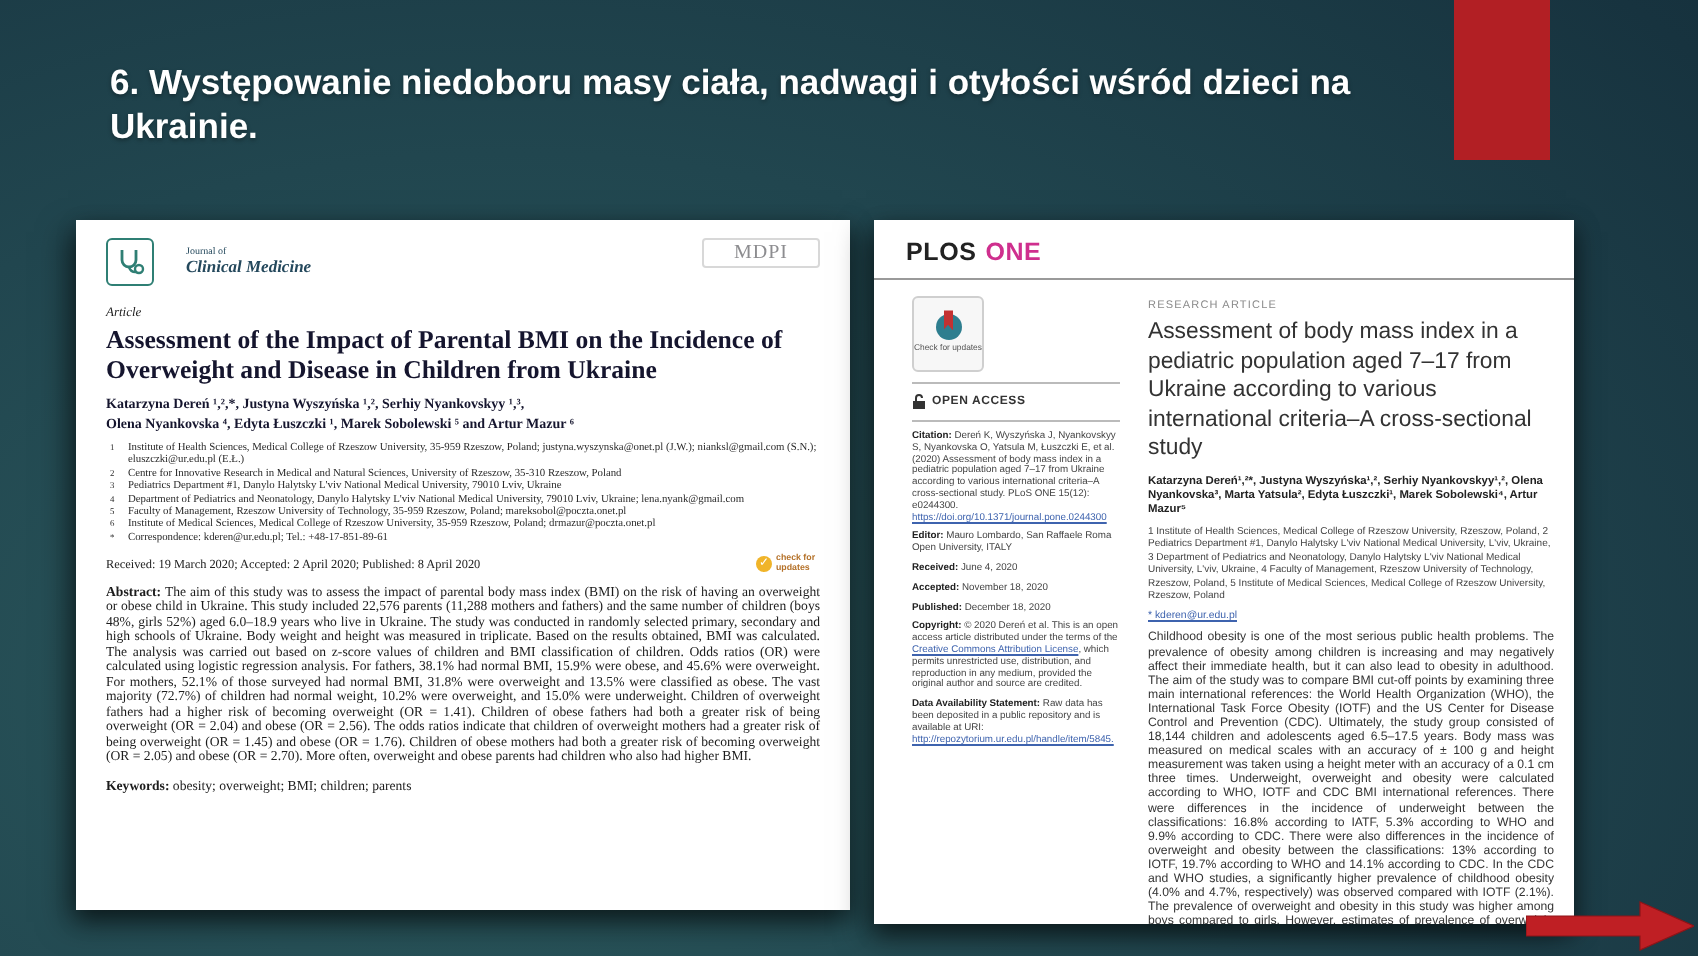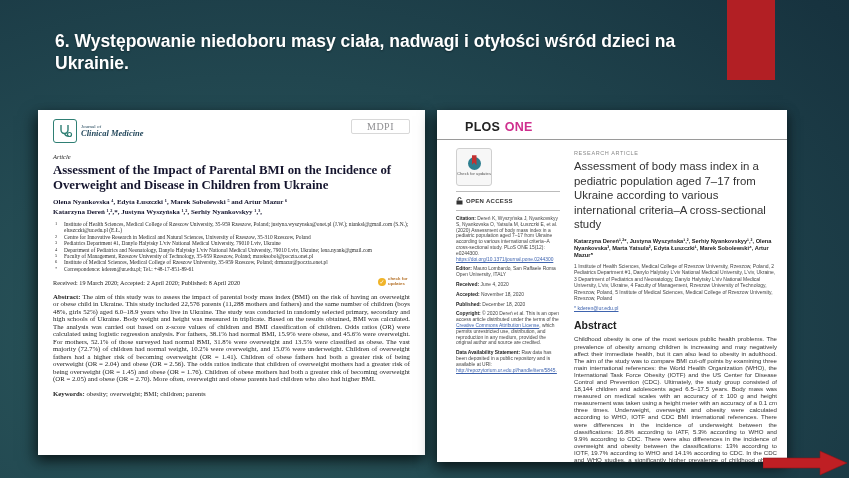--- a/index.html
+++ b/index.html
@@ -16,21 +16,21 @@
   }
   .red-block{position:absolute;left:727px;top:0;width:48px;height:80px;background:#b21f24;}
   .red-arrow{position:absolute;left:763px;top:450px;width:84px;height:26px;}
   
   .paper{position:absolute;background:#fff;box-shadow:-4px 6px 14px rgba(0,0,0,.5), 2px 4px 10px rgba(0,0,0,.35);overflow:hidden;}
   .link{color:#3e63ae;text-decoration:underline;cursor:pointer;}
   
   .mdpi{left:38px;top:110px;width:387px;height:345px;font-family:"Liberation Serif", serif;color:#1d1d1d;}
   .mdpi-inner{padding:9px 15px 0 15px;}
   .mdpi-head{display:flex;align-items:flex-start;justify-content:space-between;height:30px;}
-  .jcm-logo{display:flex;gap:4px;align-items:center;}
+  .jcm-logo{display:flex;gap:16px;align-items:center;}
   .jcm-box{width:22px;height:22px;border:1.5px solid #2f7f74;border-radius:3px;display:flex;align-items:center;justify-content:center;}
   .jcm-name{line-height:1;}
   .jcm-name .small{font-size:5px;color:#24485c;}
   .jcm-name .big{font-size:8.5px;font-style:italic;font-weight:bold;color:#24485c;}
   .mdpi-wordmark{font-size:10px;font-weight:normal;color:#8d8d90;letter-spacing:.5px;border:1px solid #d8d8d8;border-radius:2px;padding:1px 15px;}
   .article-type{font-style:italic;font-size:6.5px;margin-top:4px;color:#222;}
   .mdpi-title{font-size:12.8px;font-weight:bold;line-height:15px;margin-top:3px;color:#15152e;}
   .mdpi-authors{font-size:7px;font-weight:bold;line-height:9.5px;margin-top:5px;color:#15152e;}
   .aff-list{margin-top:4px;}
   .aff-row{display:flex;font-size:5.4px;line-height:6.4px;color:#2a2a2a;}
@@ -38,21 +38,21 @@
   .aff-text{flex:1;}
   .mdpi-dates{font-size:6.2px;margin-top:5px;color:#222;display:flex;justify-content:space-between;align-items:center;}
   .check-badge{display:flex;align-items:center;gap:2px;}
   .check-circle{width:8px;height:8px;border-radius:50%;background:#f0b429;color:#fff;font-size:6px;line-height:8px;text-align:center;}
   .check-text{font-size:4.4px;line-height:4.8px;color:#b5722a;font-weight:bold;width:22px;font-family:"Liberation Sans",sans-serif;}
   .mdpi-abstract{font-size:6.8px;line-height:7.5px;text-align:justify;margin-top:6px;color:#1c1c1c;}
   .mdpi-abstract b,.mdpi-keywords b{font-weight:bold;}
   .mdpi-keywords{font-size:6.8px;margin-top:7px;color:#1c1c1c;}
   
   .plos{left:437px;top:110px;width:350px;height:352px;color:#333;}
-  .plos-head{padding:7px 10px 4px 28px;border-bottom:1px solid #9a9a9a;}
+  .plos-head{padding:7px 10px 4px 16px;border-bottom:1px solid #9a9a9a;}
   .plos-head .plos-w{font-size:12.5px;font-weight:bold;color:#222;letter-spacing:.3px;}
   .plos-head .one-w{font-size:12.5px;font-weight:bold;color:#cf2f8e;letter-spacing:.3px;}
   .plos-cols{display:flex;padding:8px 10px 0 19px;gap:14px;}
   .plos-side{width:104px;flex:0 0 104px;}
   .plos-main{flex:1;min-width:0;}
   .crossmark{width:34px;height:36px;border:1px solid #cfcfcf;border-radius:3px;background:#f7f7f7;display:flex;flex-direction:column;align-items:center;justify-content:center;gap:2px;}
   .cm-circle{width:13px;height:13px;border-radius:50%;background:#2e7e8f;position:relative;}
   .cm-ribbon{position:absolute;left:4px;top:-2px;width:5px;height:10px;background:#c33131;clip-path:polygon(0 0,100% 0,100% 100%,50% 72%,0 100%);}
   .cm-text{font-size:4.2px;line-height:4.6px;color:#555;text-align:center;}
   .side-rule{border:none;border-top:1px solid #bbb;margin:5px 0;}
@@ -91,22 +91,22 @@
         </span>
       </div>
       <div class="mdpi-wordmark">MDPI</div>
     </div>
 
     <div class="article-type">Article</div>
 
     <div class="mdpi-title">Assessment of the Impact of Parental BMI on the Incidence of Overweight and Disease in Children from Ukraine</div>
 
     <div class="mdpi-authors">
+      <div>Katarzyna Dereń ¹,²,*, Justyna Wyszyńska ¹,², Serhiy Nyankovskyy ¹,³,</div>
       <div>Olena Nyankovska ⁴, Edyta Łuszczki ¹, Marek Sobolewski ⁵ and Artur Mazur ⁶</div>
-      <div>Katarzyna Dereń ¹,²,*, Justyna Wyszyńska ¹,², Serhiy Nyankovskyy ¹,³,</div>
     </div>
 
     <div class="aff-list">
       <div class="aff-row">
           <span class="aff-num">1</span>
           <span class="aff-text">Institute of Health Sciences, Medical College of Rzeszow University, 35-959 Rzeszow, Poland; justyna.wyszynska@onet.pl (J.W.); nianksl@gmail.com (S.N.); eluszczki@ur.edu.pl (E.Ł.)</span>
         </div>
       <div class="aff-row">
           <span class="aff-num">2</span>
           <span class="aff-text">Centre for Innovative Research in Medical and Natural Sciences, University of Rzeszow, 35-310 Rzeszow, Poland</span>
@@ -209,21 +209,20 @@
         <span class="link">http://repozytorium.ur.edu.pl/handle/item/5845.</span>
       </div>
     </div>
 
     <div class="plos-main">
       <div class="research-article">RESEARCH ARTICLE</div>
       <div class="plos-title">Assessment of body mass index in a pediatric population aged 7–17 from Ukraine according to various international criteria–A cross-sectional study</div>
       <div class="plos-authors">Katarzyna Dereń¹,²*, Justyna Wyszyńska¹,², Serhiy Nyankovskyy¹,², Olena Nyankovska³, Marta Yatsula², Edyta Łuszczki¹, Marek Sobolewski⁴, Artur Mazur⁵</div>
       <div class="plos-affil">1 Institute of Health Sciences, Medical College of Rzeszow University, Rzeszow, Poland, 2 Pediatrics Department #1, Danylo Halytsky L'viv National Medical University, L'viv, Ukraine, 3 Department of Pediatrics and Neonatology, Danylo Halytsky L'viv National Medical University, L'viv, Ukraine, 4 Faculty of Management, Rzeszow University of Technology, Rzeszow, Poland, 5 Institute of Medical Sciences, Medical College of Rzeszow University, Rzeszow, Poland</div>
       <div class="plos-corr link">* kderen@ur.edu.pl</div>
-      <div class="abstract-h">Abstract</div>
       <div class="plos-abstract">Childhood obesity is one of the most serious public health problems. The prevalence of obesity among children is increasing and may negatively affect their immediate health, but it can also lead to obesity in adulthood. The aim of the study was to compare BMI cut-off points by examining three main international references: the World Health Organization (WHO), the International Task Force Obesity (IOTF) and the US Center for Disease Control and Prevention (CDC). Ultimately, the study group consisted of 18,144 children and adolescents aged 6.5–17.5 years. Body mass was measured on medical scales with an accuracy of ± 100 g and height measurement was taken using a height meter with an accuracy of a 0.1 cm three times. Underweight, overweight and obesity were calculated according to WHO, IOTF and CDC BMI international references. There were differences in the incidence of underweight between the classifications: 16.8% according to IATF, 5.3% according to WHO and 9.9% according to CDC. There were also differences in the incidence of overweight and obesity between the classifications: 13% according to IOTF, 19.7% according to WHO and 14.1% according to CDC. In the CDC and WHO studies, a significantly higher prevalence of childhood obesity (4.0% and 4.7%, respectively) was observed compared with IOTF (2.1%). The prevalence of overweight and obesity in this study was higher among boys compared to girls. However, estimates of prevalence of overweight and obesity differ in methods and reference cut-off points. Higher prevalence was obtained in IOTF classification, followed by the WHO and CDC classification.</div>
 
     </div>
   </div>
 </div>
 
 <svg class="red-arrow" viewBox="0 0 84 26">
   <polygon points="0,8 57,8 57,1 84,13 57,25 57,18 0,18" fill="#bf1f24" stroke="#8e1418" stroke-width="0.6"></polygon>
 </svg>
 

